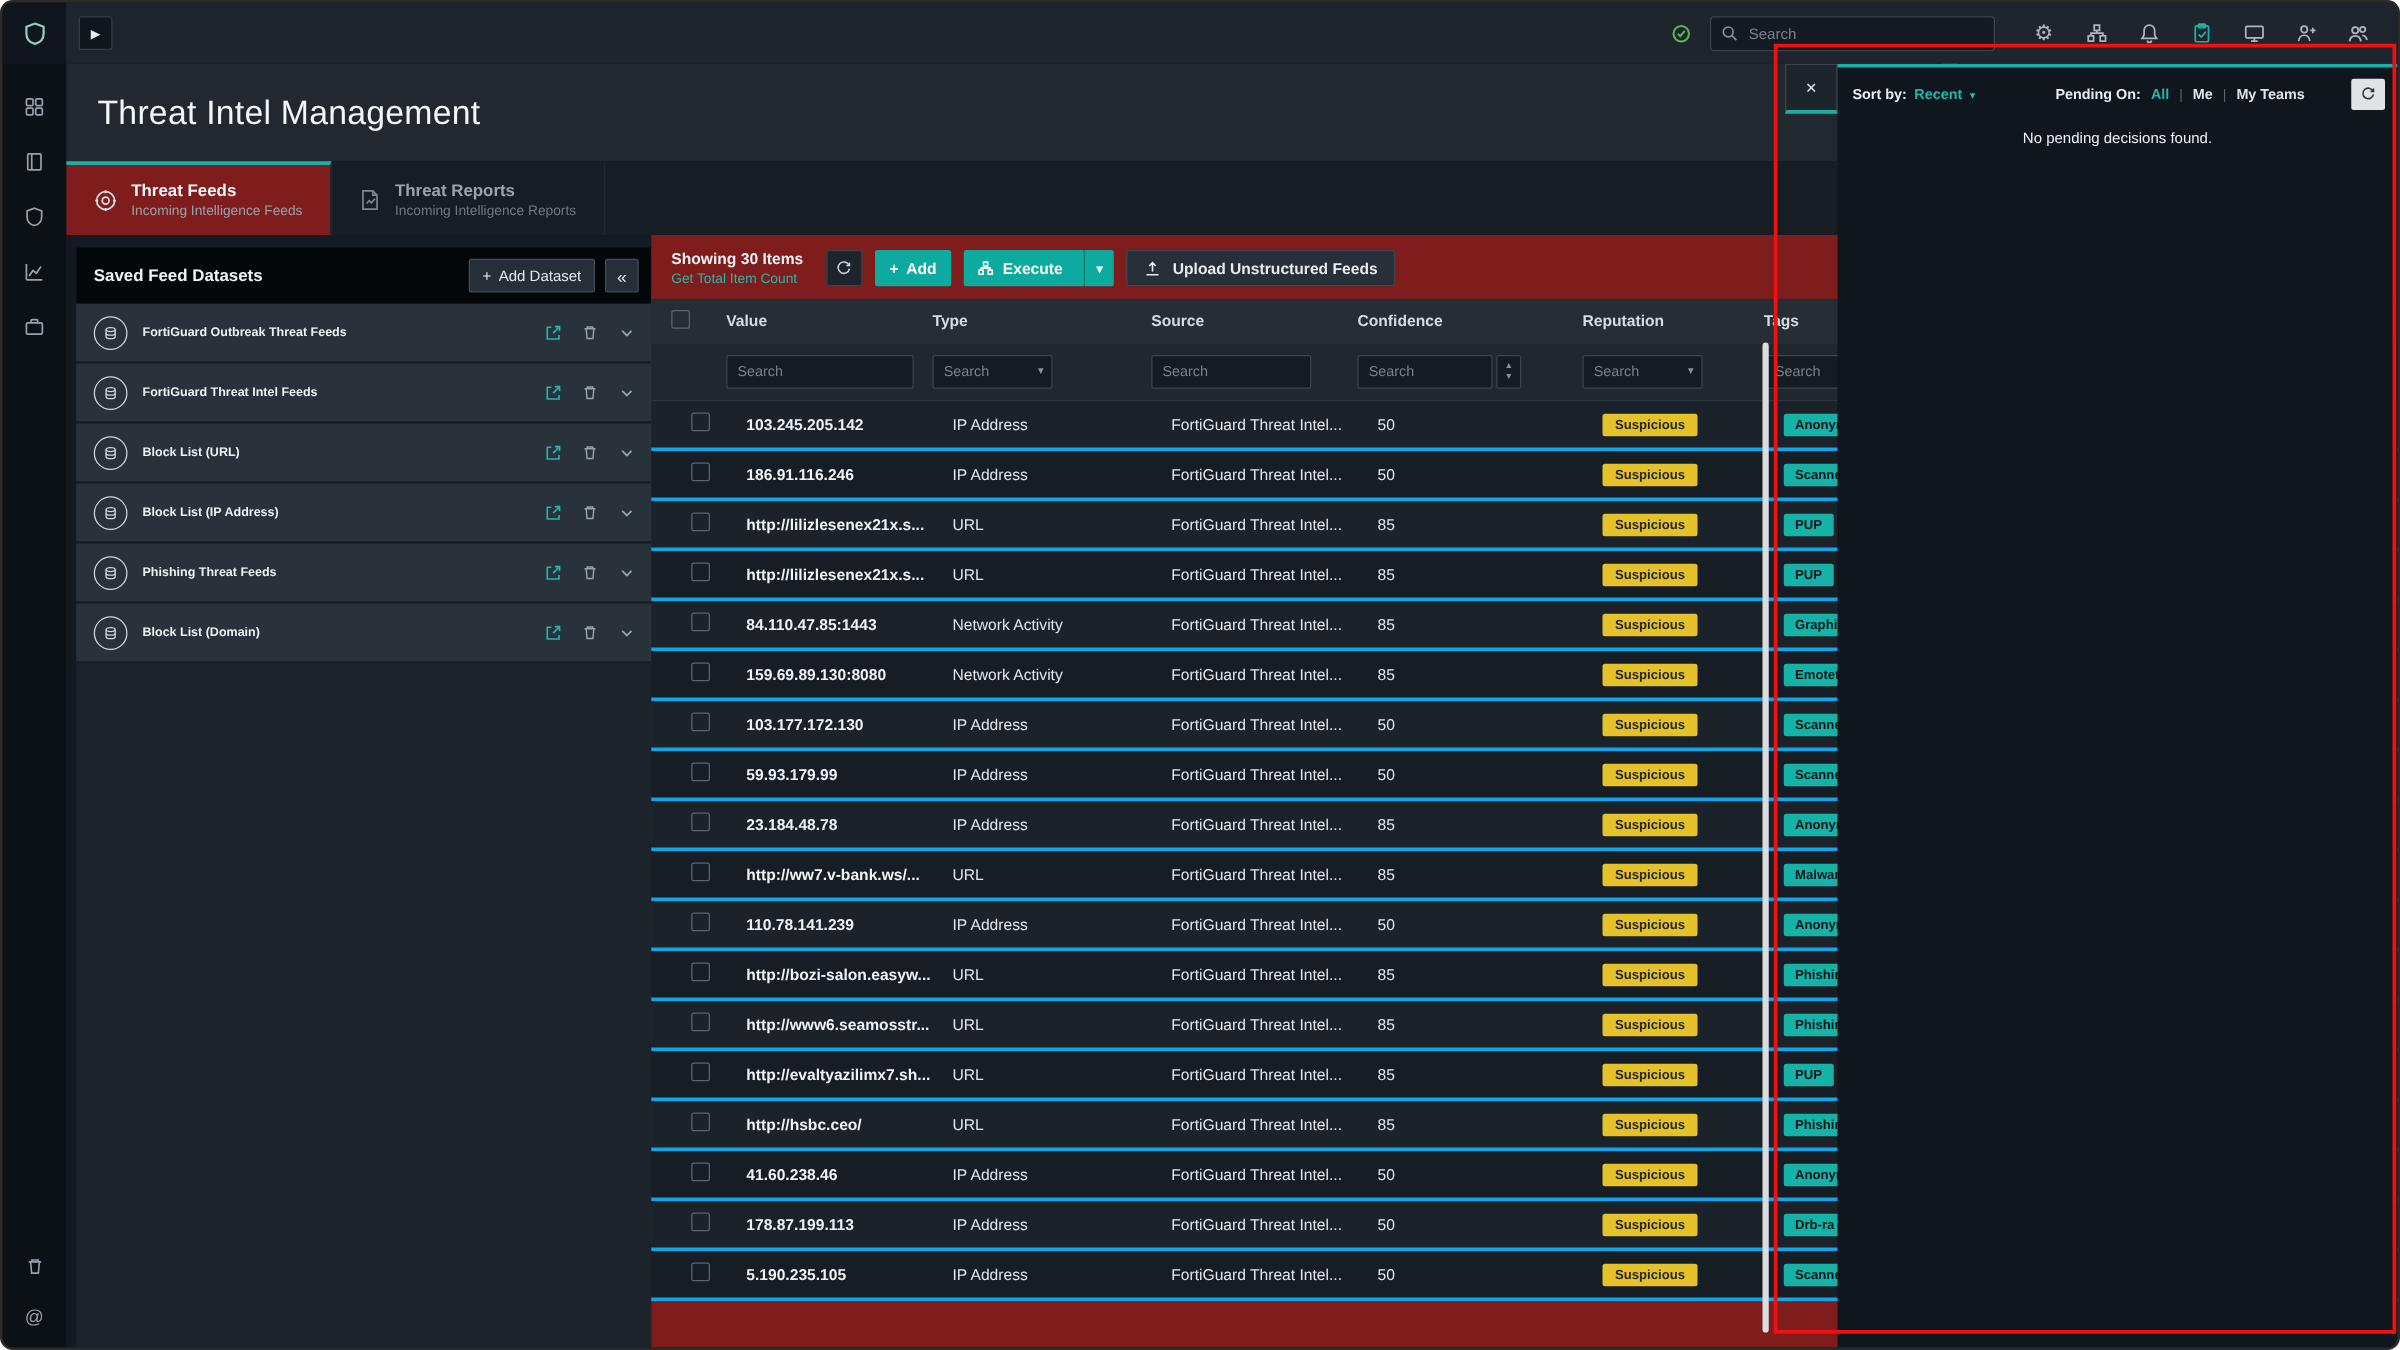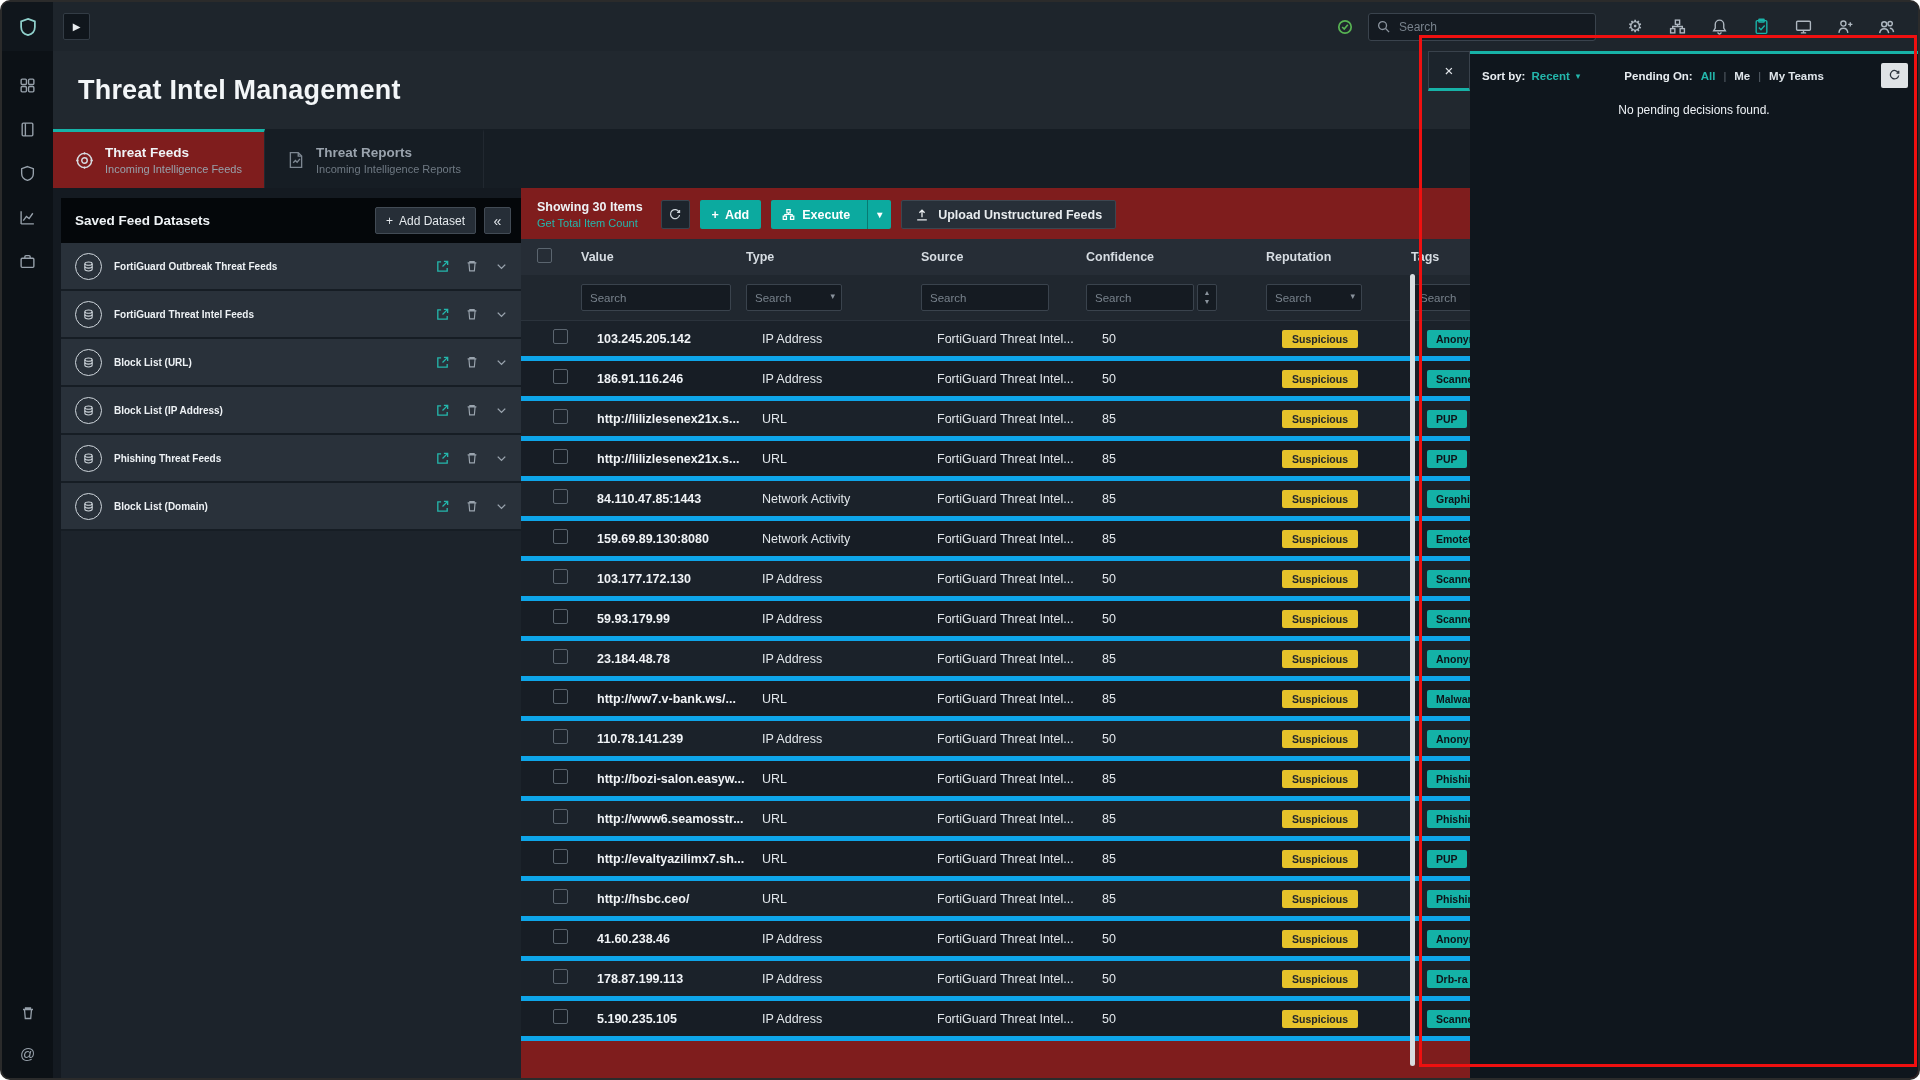--- a/index.html
+++ b/index.html
@@ -34,21 +34,21 @@
   input::placeholder { color:#78828c; }
   .topbar-search .s-ico { position:absolute; left:8px; top:6px; color:#8a939d; }
   .top-ico { width:34px; height:30px; display:flex; align-items:center; justify-content:center;
              color:#aeb7c0; cursor:pointer; }
   .top-ico.active { color:#1ab4a9; }
   .gear-glyph { font-size:17px; line-height:1; }
 
   
   .title-band { position:absolute; left:51px; top:49px; right:0; height:78px; background:#21282f;
                 display:flex; align-items:center; padding-left:25px; }
-  .title-band h1 { color:#f3f6f8; font-size:27px; font-weight:700; letter-spacing:.2px; }
+  .title-band h1 { color:#f3f6f8; font-size:27px; font-weight:400; letter-spacing:.2px; }
 
   .tabs-band { position:absolute; left:51px; top:127px; right:0; height:59px; background:#161d24; display:flex; }
   .tab { display:flex; align-items:center; gap:11px; padding:0 22px; border-right:1px solid #212830;
          color:#7d8791; cursor:pointer; border-top:3px solid transparent; }
   .tab-label { font-size:13.5px; font-weight:700; color:#9aa3ad; }
   .tab-sub { font-size:11px; color:#6f7983; margin-top:3px; }
   .tab.active { background:#7f1d1d; border-top:3px solid #17b2a7; }
   .tab.active .tab-label { color:#f0f3f6; }
   .tab.active .tab-sub { color:#98a1ab; }
   .tab.active .t-ico { color:#d7dde2; }
@@ -92,21 +92,21 @@
   .filter { position:relative; width:128px; height:27px; }
   .filter.lg { width:150px; } .filter.sm { width:96px; }
   .filter input { width:100%; height:100%; background:#151b22; border:1px solid #3a434d; border-radius:2px;
                   color:#cdd4da; font-size:11.5px; padding:0 8px; font-family:inherit; }
   .filter .f-caret { position:absolute; right:7px; top:7px; color:#8a939d; font-size:9px; pointer-events:none; }
   .conf-wrap { display:flex; align-items:center; gap:3px; }
   .stepper { width:20px; height:27px; background:#151b22; border:1px solid #3a434d; border-radius:2px;
              display:flex; flex-direction:column; align-items:center; justify-content:center;
              color:#8a939d; font-size:7px; line-height:1.2; cursor:pointer; }
 
-  .row { height:40px; border-bottom:5px solid #0ea5e9; cursor:default;padding-left:28px; }
+  .row { height:40px; border-bottom:3px solid #0ea5e9; cursor:default;padding-left:28px; }
   .row:nth-child(odd)  { background:#1b222a; }
   .row:nth-child(even) { background:#171d25; }
   .cb { width:15px; height:15px; border:1px solid #5b656f; border-radius:2px; background:transparent;
         margin-left:4px; cursor:pointer; }
   .cell-value { color:#f0f3f6; font-size:12.5px; font-weight:600; white-space:nowrap; overflow:hidden; padding-right:8px; }
   .cell-plain { color:#e2e7eb; font-size:12.5px; white-space:nowrap; overflow:hidden; padding-right:8px; }
   .rep-badge { display:inline-block; background:#e6c22a; color:#22272d; font-size:10.5px; font-weight:700;
                padding:3px 10px; border-radius:2px; }
   .tag-badge { display:inline-block; background:#14b2a7; color:#0e1419; font-size:10.5px; font-weight:700;
                padding:3px 9px; border-radius:2px; white-space:nowrap; }
@@ -124,21 +124,21 @@
   .ptab.active { background:#2c343d; color:#f0f4f7; }
   .ptab:not(.active) { background:#10171e; color:#9ba5af; }
   .panel-accent { height:3px; background:#17b2a7; position:relative; }
   .panel-notch { position:absolute; left:83px; top:-6px; width:0; height:0;
                  border-left:7px solid transparent; border-right:7px solid transparent;
                  border-bottom:7px solid #17b2a7; }
   .panel-controls { display:flex; align-items:center; padding:9px 10px 0 12px; gap:6px; }
   .pc-label { color:#e8edf1; font-size:11.5px; font-weight:700; }
   .pc-link { color:#24b7ac; font-size:11.5px; font-weight:700; cursor:pointer; }
   .pc-caret { color:#24b7ac; font-size:9px; }
-  .pc-mid { margin-left:38px; display:flex; gap:8px; align-items:center; }
+  .pc-mid { margin-left:58px; display:flex; gap:8px; align-items:center; }
   .pc-opt { color:#dfe5ea; font-size:11.5px; font-weight:600; cursor:pointer; }
   .pc-opt.active { color:#24b7ac; }
   .pc-sep { color:#5c666f; font-size:11px; }
   .pc-refresh { margin-left:auto; width:27px; height:25px; background:#dfe3e6; color:#2c343d;
                 border-radius:2px; display:flex; align-items:center; justify-content:center; cursor:pointer; }
   .panel-empty { text-align:center; color:#eef2f6; font-size:12px; margin-top:15px; }
 
   
   .highlight-rect { position:absolute; left:1417px; top:33px; width:498px; height:1032px;
                     border:3px solid #ef1010; z-index:10; pointer-events:none; }

